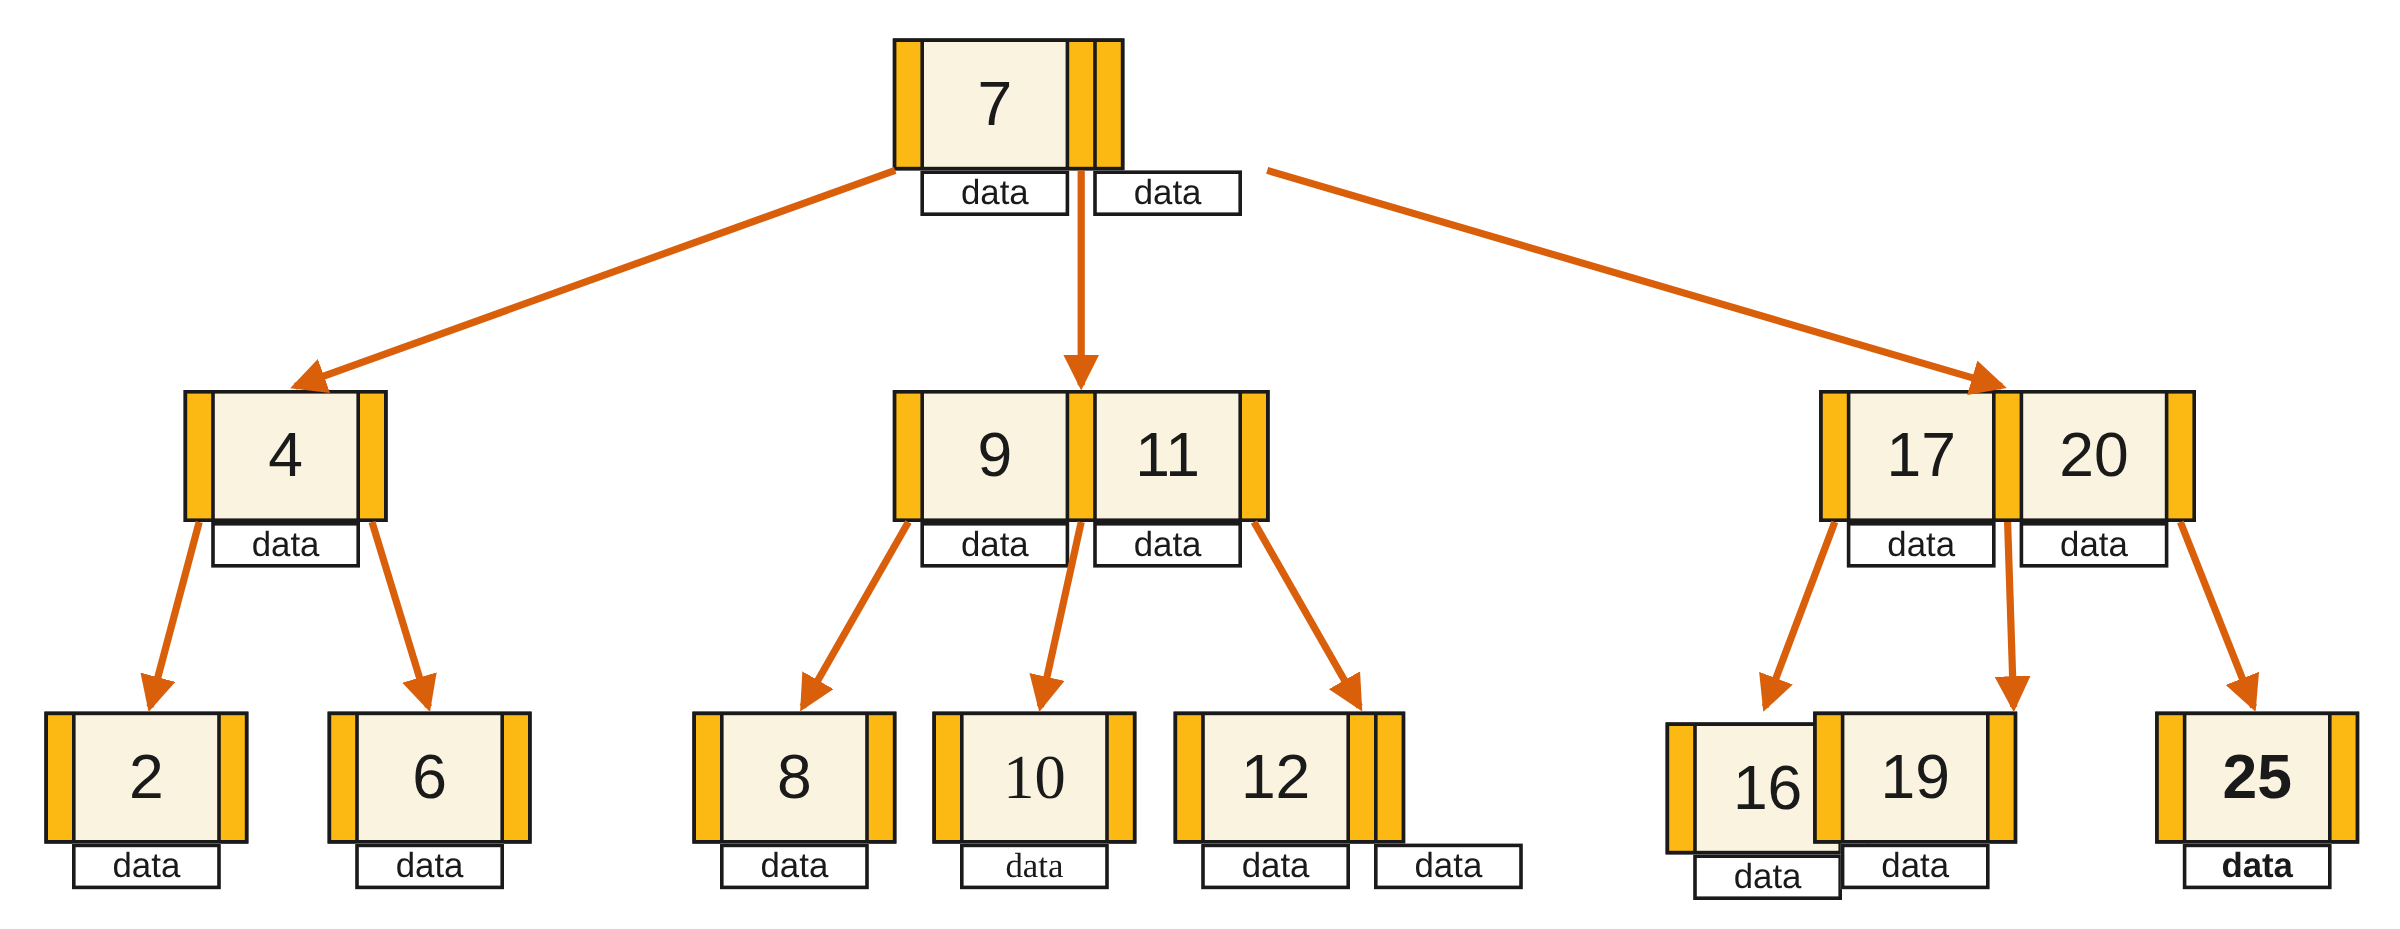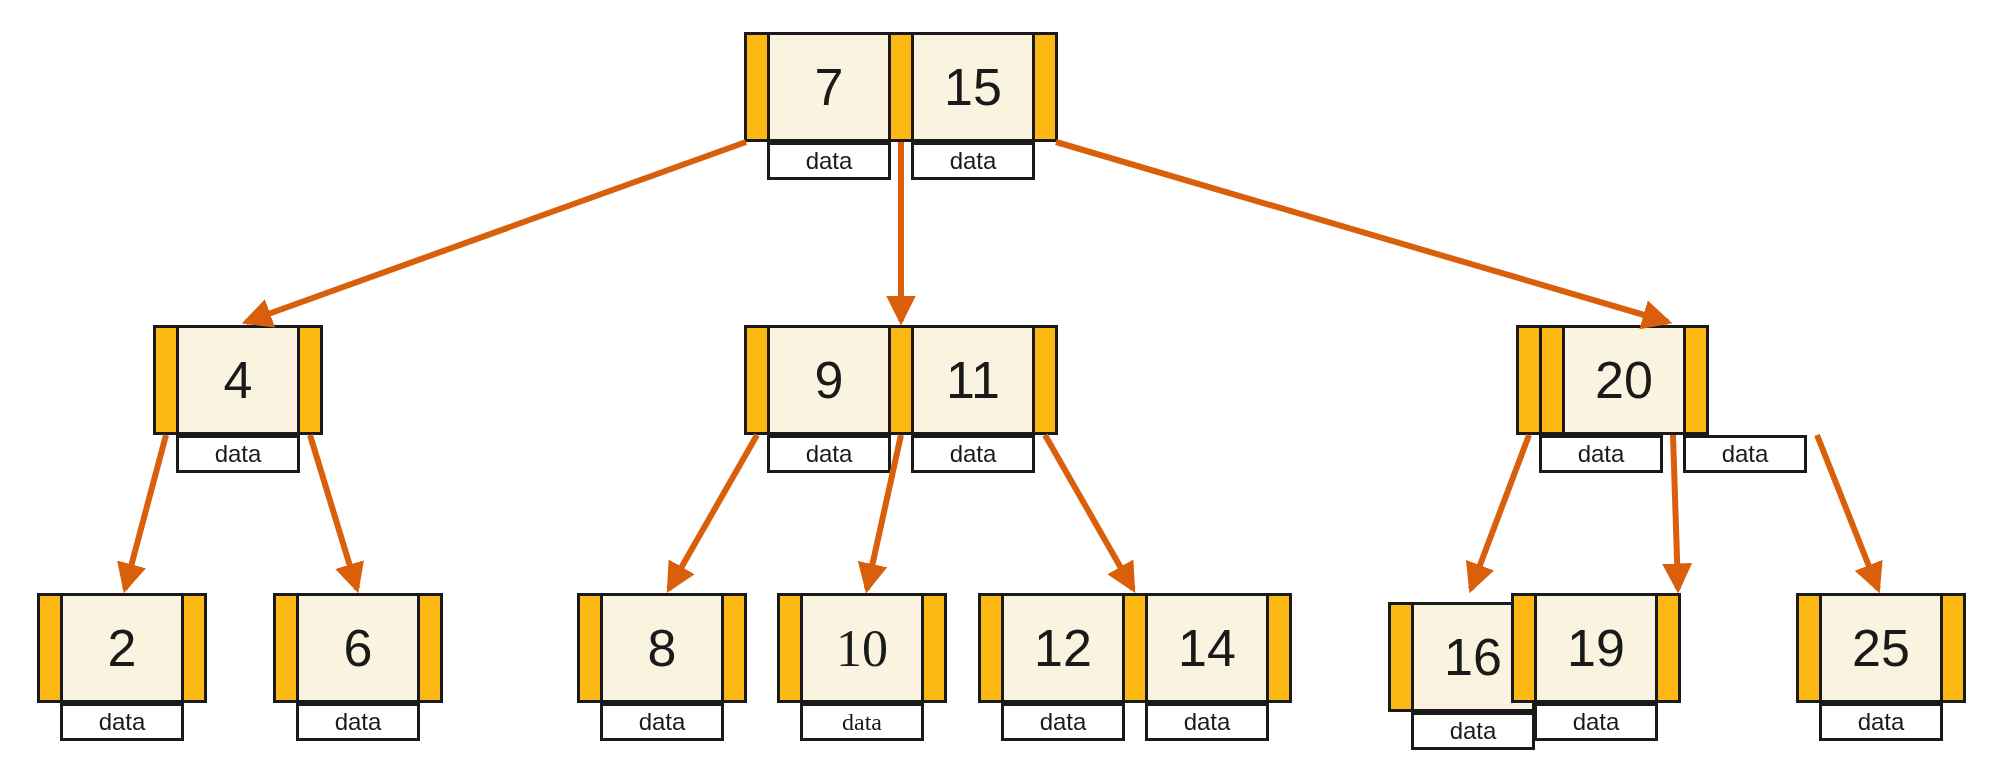--- a/index.html
+++ b/index.html
@@ -31,21 +31,21 @@
     font-size: 52px;
     color: var(--text, #1a1a1a);
   }
   .data-row { display: flex; gap: 20px; padding-left: 23px; }
   .databox {
     width: 124px; height: 38px;
     box-sizing: border-box;
     background: var(--databox_bg, #ffffff);
     border: 3px solid var(--border, #1a1a1a);
     display: flex; align-items: center; justify-content: center;
-    font-size: 24px;
+    font-size: 29px;
     color: var(--text, #1a1a1a);
   }
   svg.edges {
     position: absolute; left: 0; top: 0;
     width: 2000px; height: 774px;
     pointer-events: none;
     z-index: 5;
   }
   .edge { stroke: var(--arrow, #d95f0b); stroke-width: 6; fill: none; }
   .ah   { fill: var(--arrow, #d95f0b); }
@@ -55,23 +55,20 @@
 
 <div class="canvas">
 
   <div class="node" style="left:744px; top:32px;">
     <div class="slots">
       <div class="bar"></div>
       <div class="cell">
           <span>7</span>
         </div>
       <div class="bar"></div>
-      <div class="cell">
-          <span>15</span>
-        </div>
       <div class="bar"></div>
     </div>
     <div class="data-row">
       <div class="databox">
           <span>data</span>
         </div>
       <div class="databox">
           <span>data</span>
         </div>
     </div>
@@ -110,20 +107,23 @@
         </div>
       <div class="databox">
           <span>data</span>
         </div>
     </div>
   </div>
 
   <div class="node" style="left:1516px; top:325px;">
     <div class="slots">
       <div class="bar"></div>
+      <div class="cell">
+          <span>17</span>
+        </div>
       <div class="bar"></div>
       <div class="cell">
           <span>20</span>
         </div>
       <div class="bar"></div>
     </div>
     <div class="data-row">
       <div class="databox">
           <span>data</span>
         </div>
@@ -193,23 +193,20 @@
     </div>
   </div>
 
   <div class="node" style="left:978px; top:593px;">
     <div class="slots">
       <div class="bar"></div>
       <div class="cell">
           <span>12</span>
         </div>
       <div class="bar"></div>
-      <div class="cell">
-          <span>14</span>
-        </div>
       <div class="bar"></div>
     </div>
     <div class="data-row">
       <div class="databox">
           <span>data</span>
         </div>
       <div class="databox">
           <span>data</span>
         </div>
     </div>
@@ -238,21 +235,21 @@
         </div>
       <div class="bar"></div>
     </div>
     <div class="data-row">
       <div class="databox">
           <span>data</span>
         </div>
     </div>
   </div>
 
-  <div class="node" style="left:1796px; top:593px;">
+  <div class="node" style="left:1796px; top:593px;font-weight:bold;">
     <div class="slots">
       <div class="bar"></div>
       <div class="cell">
           <span>25</span>
         </div>
       <div class="bar"></div>
     </div>
     <div class="data-row">
       <div class="databox">
           <span>data</span>

